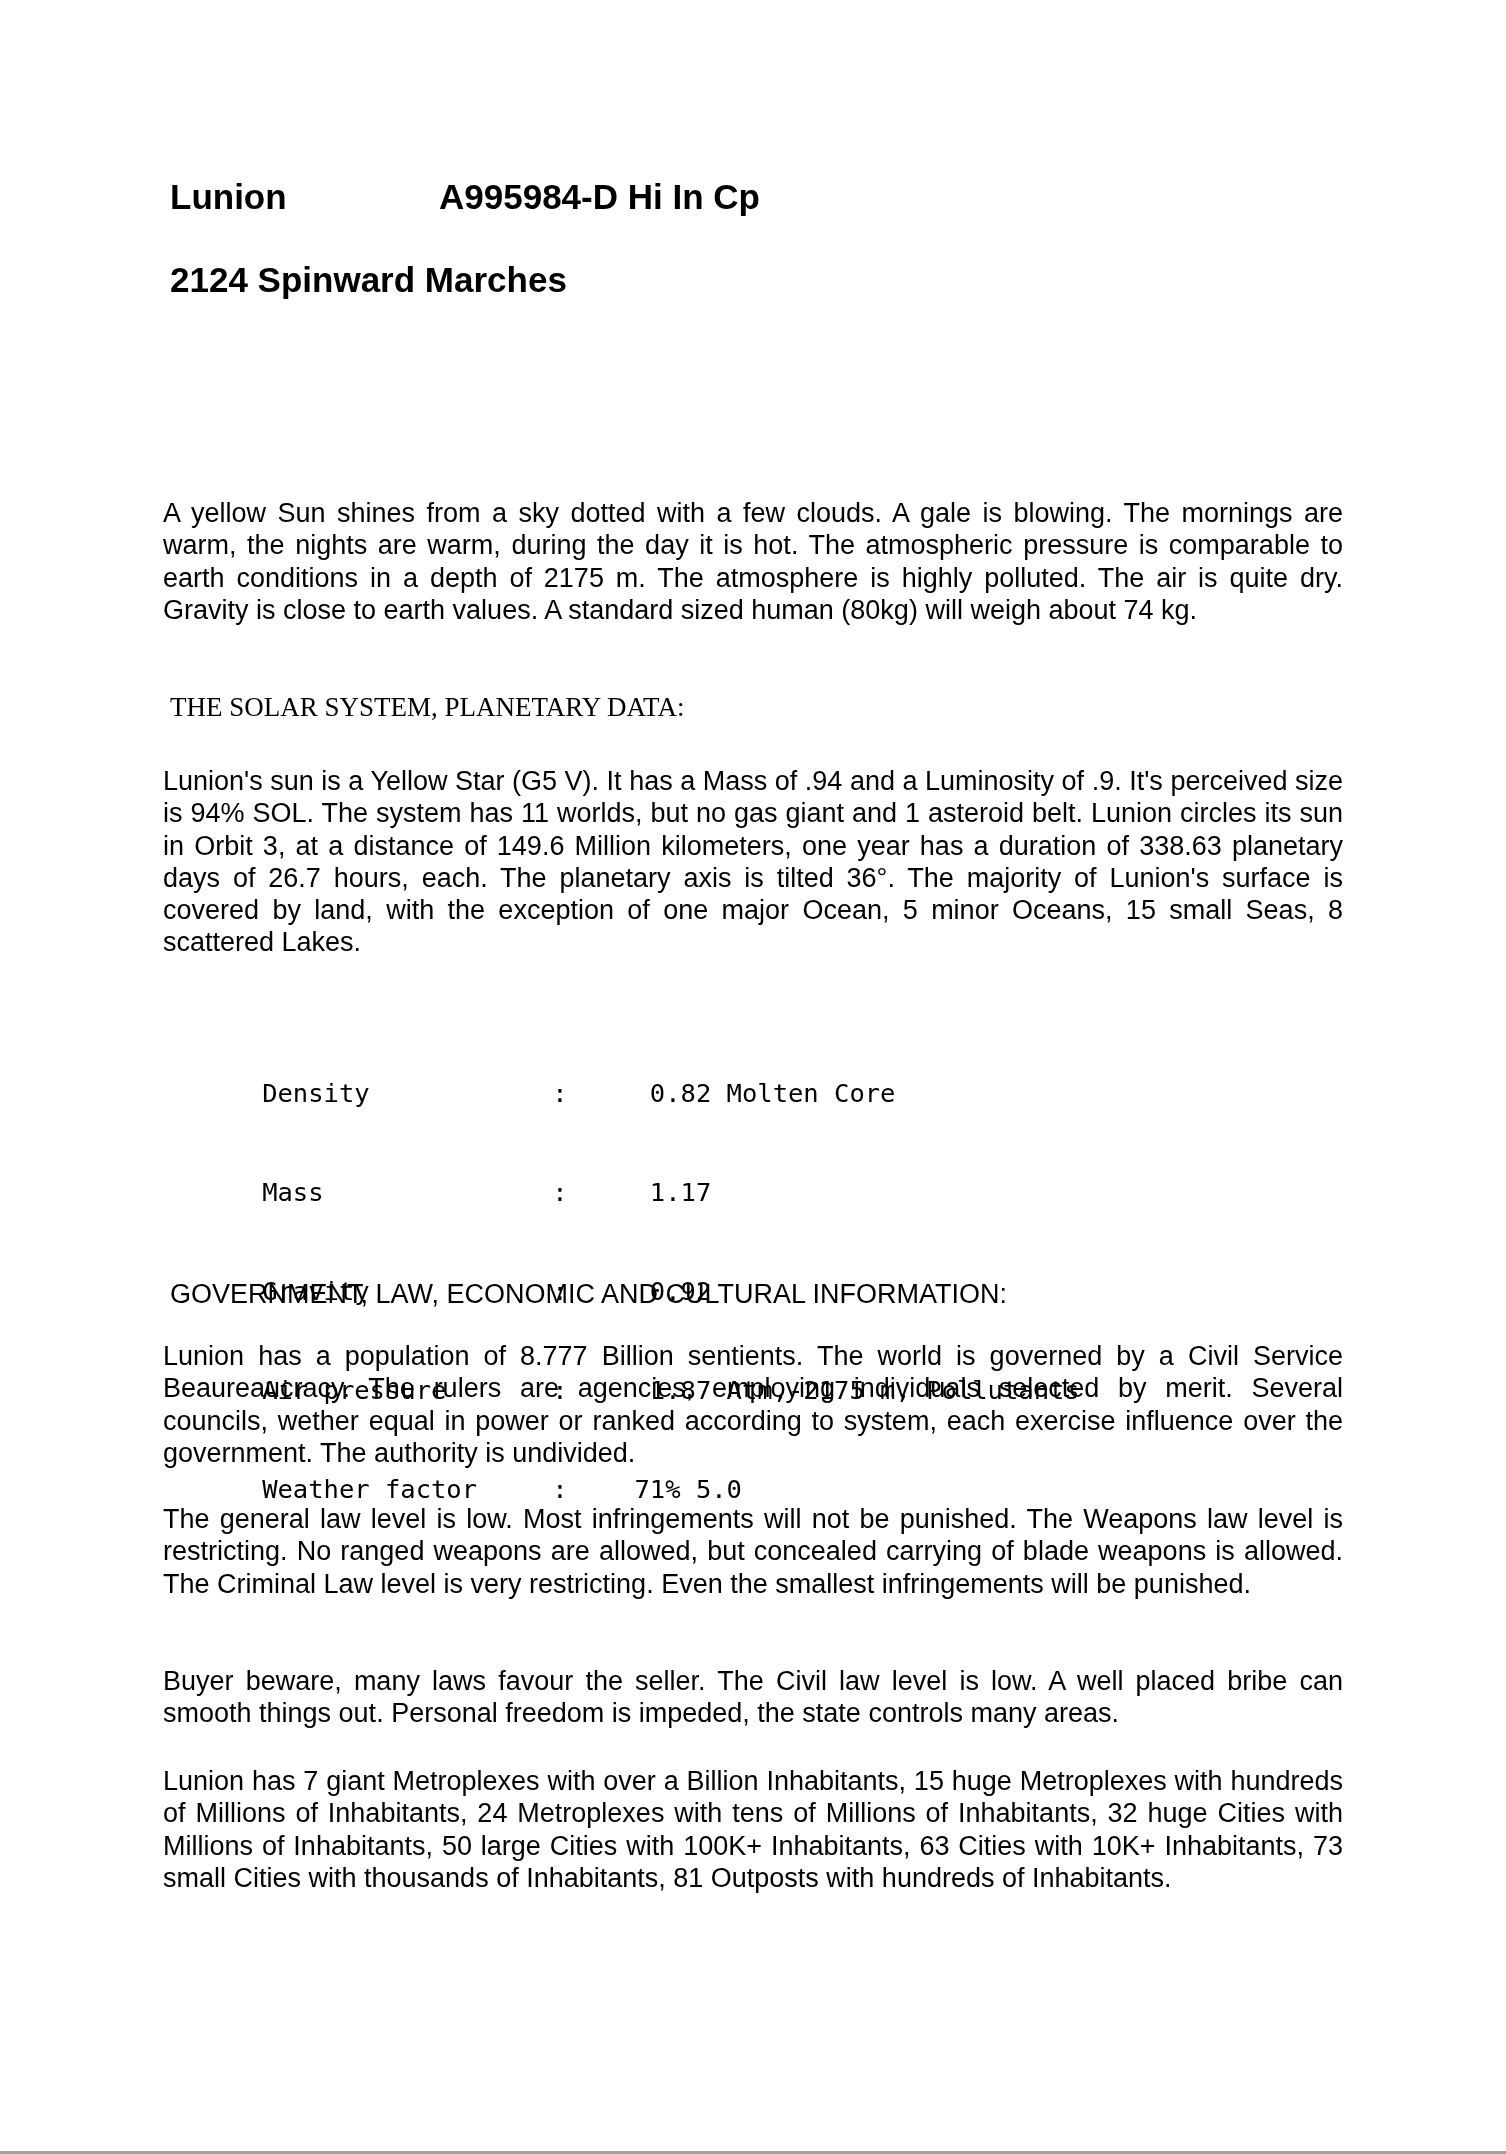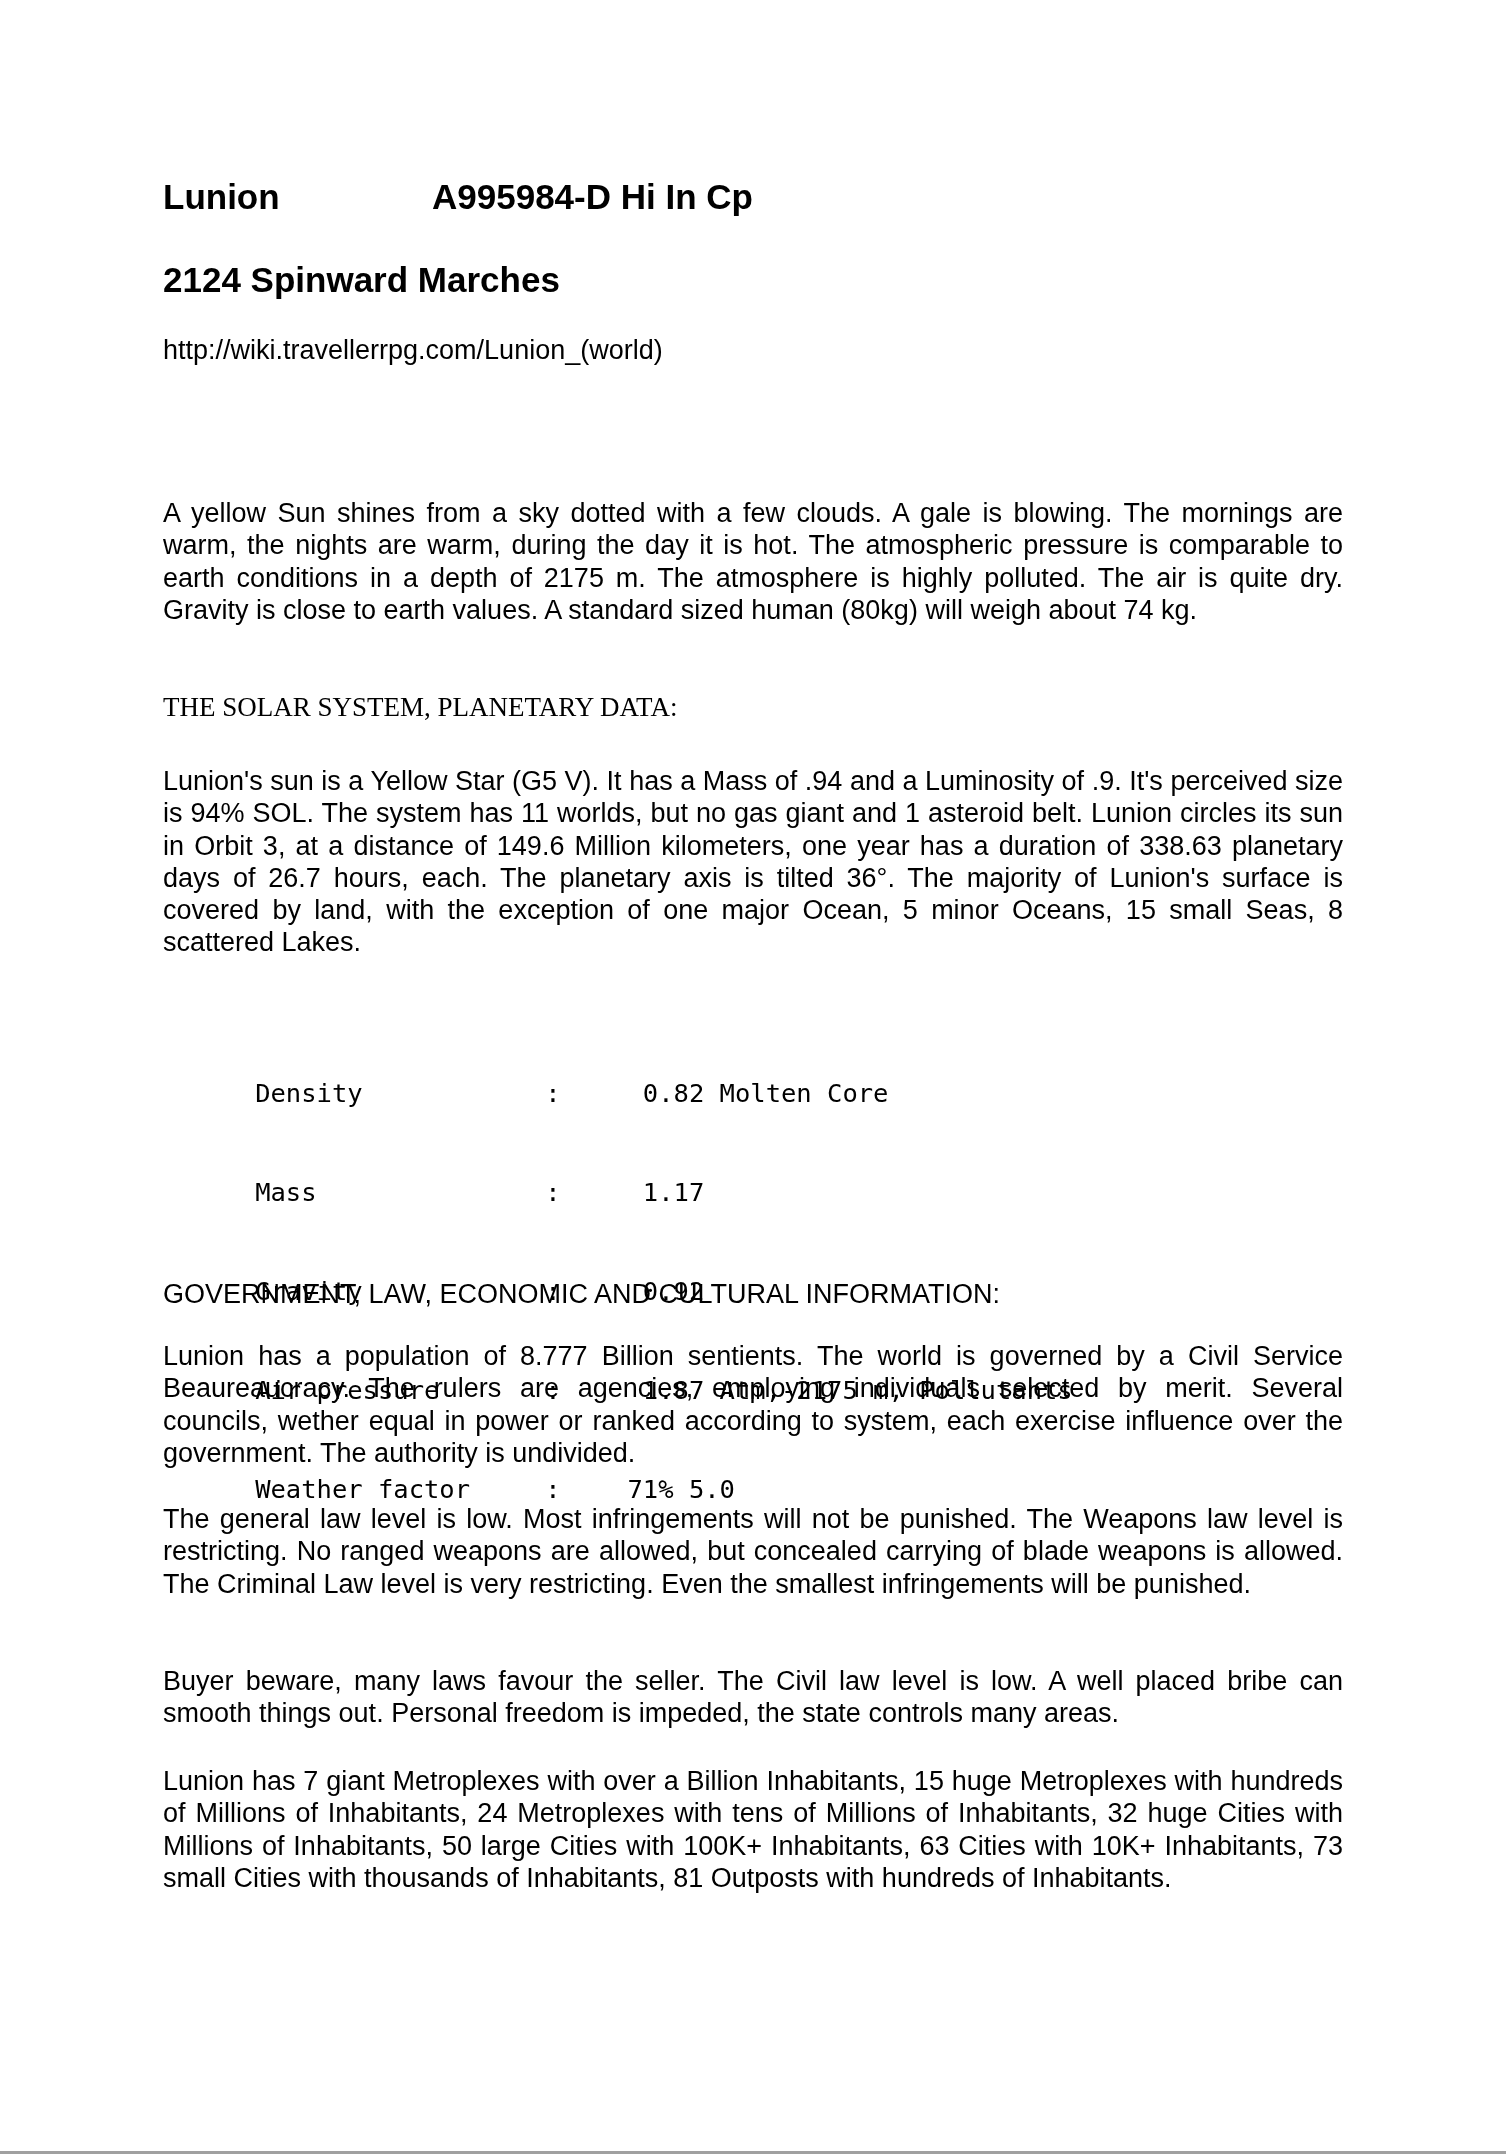--- a/index.html
+++ b/index.html
@@ -23,21 +23,21 @@
       background: #ffffff;
     }
     .bottom-bar {
       position: absolute;
       left: 0;
       top: 2151px;
       width: 1506px;
       height: 3px;
       background: #a0a0a0;
     }
-    .abs { position: absolute; }
+    .abs { position: absolute; margin-left: 7px; }
     .title-line {
       left: 163px;
       top: 176px;
       height: 42px;
       font-weight: bold;
       font-size: 35px;
       line-height: 42px;
       white-space: nowrap;
     }
     .title-line .world-name { position: absolute; left: 0; top: 0; }
@@ -90,21 +90,20 @@
 
 <div class="page">
 
   <div class="abs title-line">
     <span class="world-name">Lunion</span>
     <span class="uwp">A995984-D Hi In Cp</span>
   </div>
 
   <div class="abs sector-line">2124 Spinward Marches</div>
 
-  <div class="abs url-line">http://wiki.travellerrpg.com/Lunion_(world)</div>
 
   <p class="abs para" style="top:497px;"> A yellow Sun shines from a sky dotted with a few clouds. A gale is blowing. The mornings are warm, the nights are warm, during the day it is hot. The atmospheric pressure is comparable to earth conditions in a depth of 2175 m. The atmosphere is highly polluted. The air is quite dry. Gravity is close to earth values. A standard sized human (80kg) will weigh about 74 kg.</p>
 
   <div class="abs section-heading" style="top:691px;font-family:Liberation Serif, serif;">THE SOLAR SYSTEM, PLANETARY DATA:</div>
   <p class="abs para" style="top:765px;"> Lunion's sun is a Yellow Star (G5 V). It has a Mass of .94 and a Luminosity of .9. It's perceived size is 94% SOL. The system has 11 worlds, but no gas giant and 1 asteroid belt. Lunion circles its sun in Orbit 3, at a distance of 149.6 Million kilometers, one year has a duration of 338.63 planetary days of 26.7 hours, each. The planetary axis is tilted 36°. The majority of Lunion's surface is covered by land, with the exception of one major Ocean, 5 minor Oceans, 15 small Seas, 8 scattered Lakes.</p>
 
   <div class="abs data-table">
     <div class="data-row">
       <span class="col-label">Density</span><span class="col-sep">:</span><span>  0.82 Molten Core</span>
     </div>

